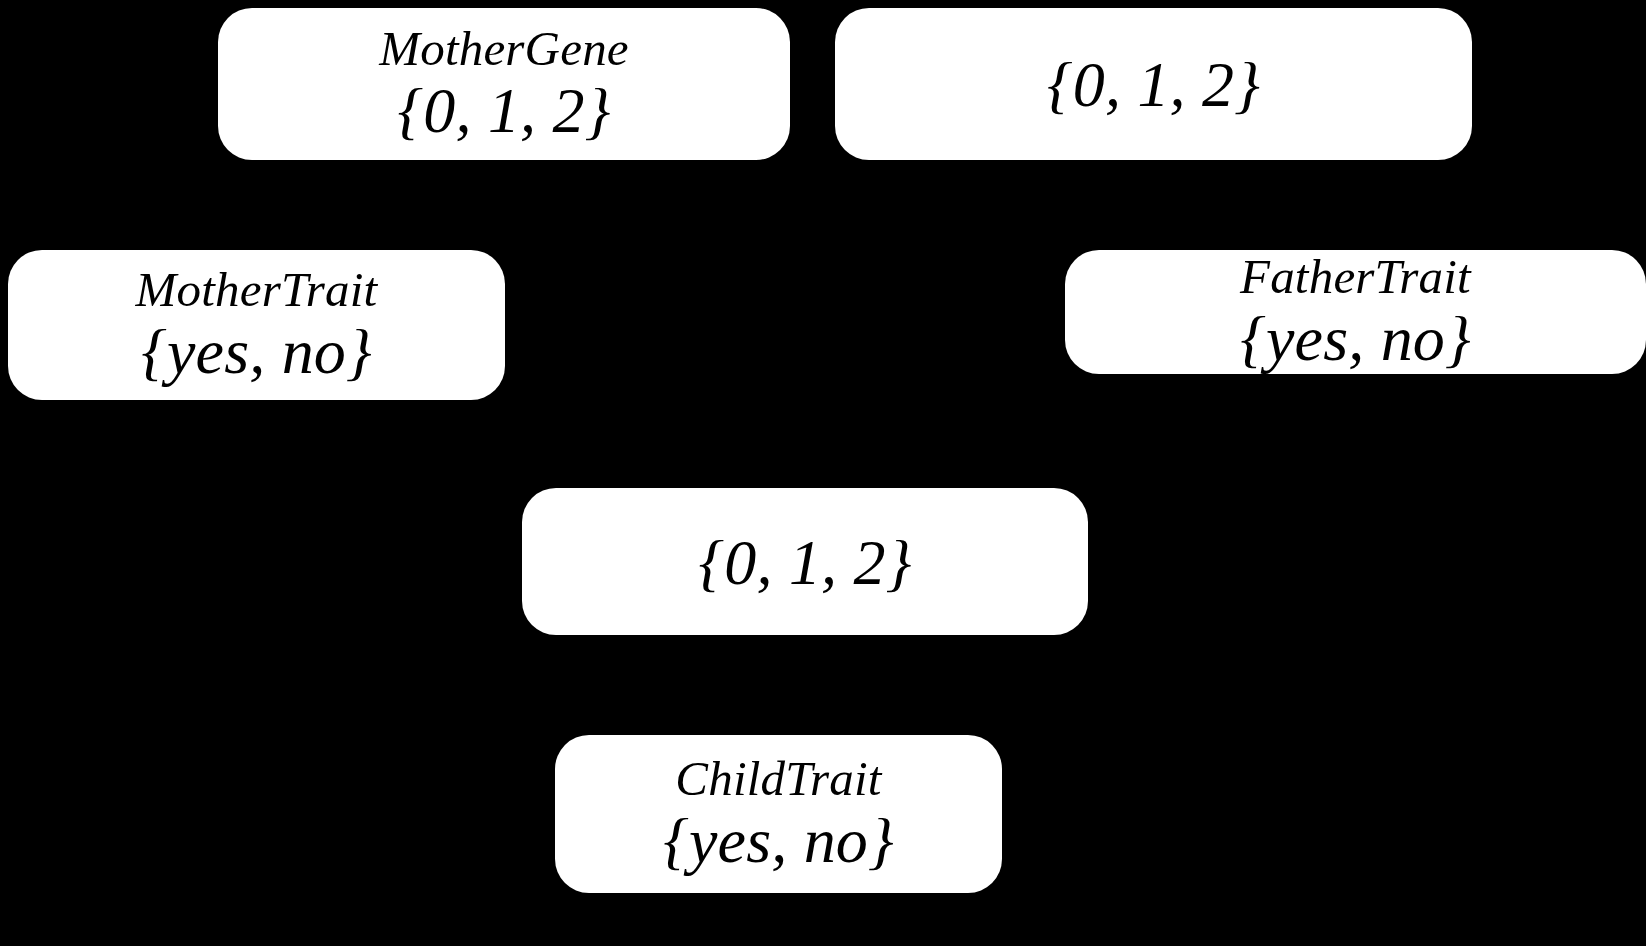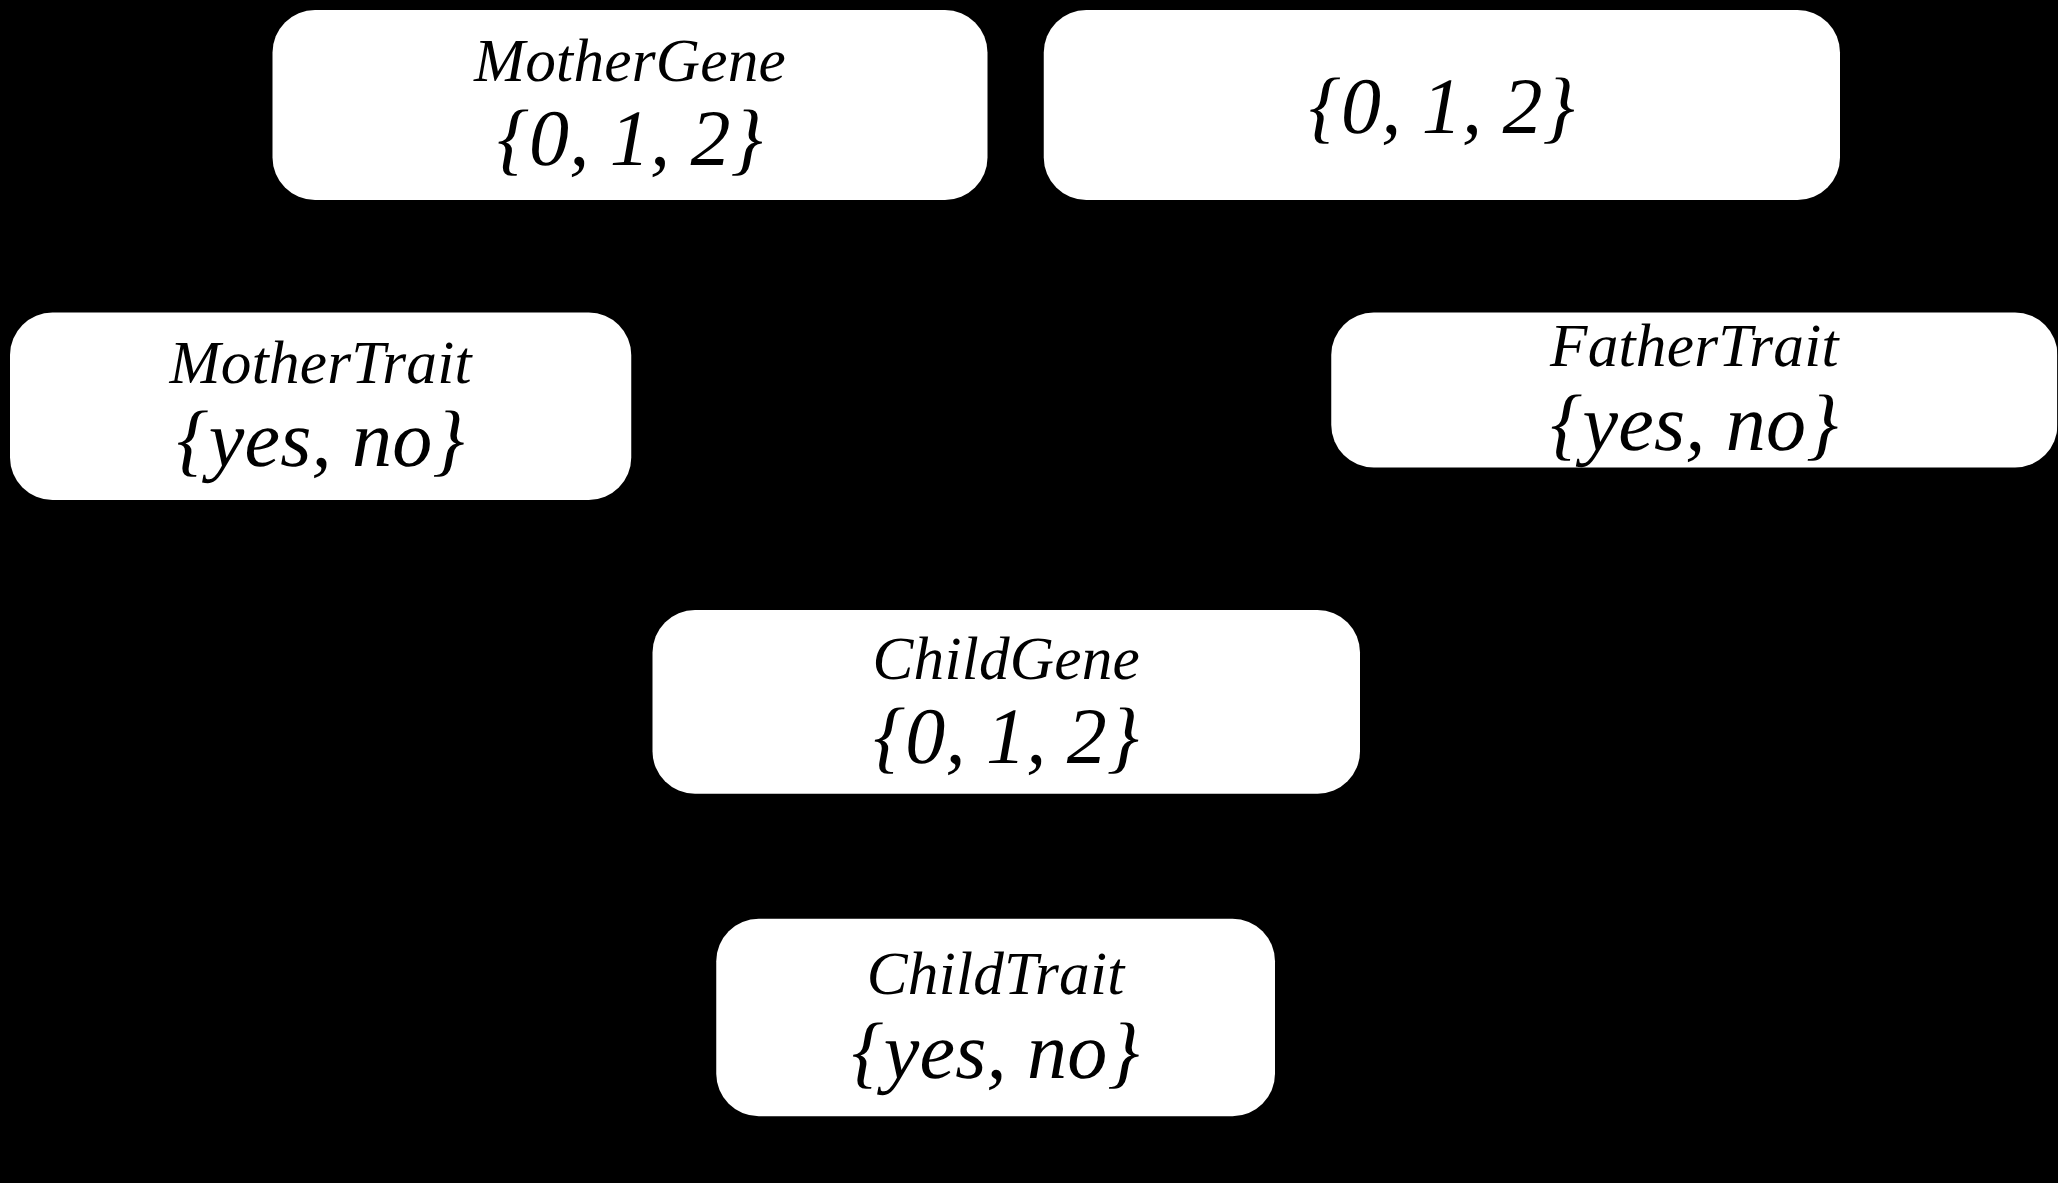--- a/index.html
+++ b/index.html
@@ -52,21 +52,21 @@
     white-space: nowrap;
     margin-top: 2px;
   }
 
   
   #node-mother-gene  { left: 218px;  top: 8px;   width: 572px; height: 152px; }
   #node-father-gene  { left: 835px;  top: 8px;   width: 637px; height: 152px; }
   #node-mother-trait { left: 8px;    top: 250px; width: 497px; height: 150px; justify-content: center; }
   #node-father-trait { left: 1065px; top: 250px; width: 581px; height: 124px; }
   #node-child-gene   { left: 522px;  top: 488px; width: 566px; height: 147px; }
-  #node-child-trait  { left: 573px;  top: 735px; width: 447px; height: 158px; }
+  #node-child-trait  { left: 555px;  top: 735px; width: 447px; height: 158px; }
 </style>
 </head>
 <body>
 
 <div id="canvas">
 
   <svg class="edge-layer" viewBox="0 0 1646 946" xmlns="http://www.w3.org/2000/svg">
     <g stroke="#000000" stroke-width="3" fill="none">
       <path d="M 330 160 L 250 250"></path>
       <path d="M 560 160 L 660 488"></path>
@@ -89,21 +89,20 @@
     <div class="node-name">MotherTrait</div>
     <div class="node-domain">{yes, no}</div>
   </div>
 
   <div class="node" id="node-father-trait">
     <div class="node-name">FatherTrait</div>
     <div class="node-domain">{yes, no}</div>
   </div>
 
   <div class="node" id="node-child-gene">
-    <div class="node-name">ChildGene</div>
     <div class="node-domain">{0, 1, 2}</div>
   </div>
 
   <div class="node" id="node-child-trait">
     <div class="node-name">ChildTrait</div>
     <div class="node-domain">{yes, no}</div>
   </div>
 
 </div>
 

